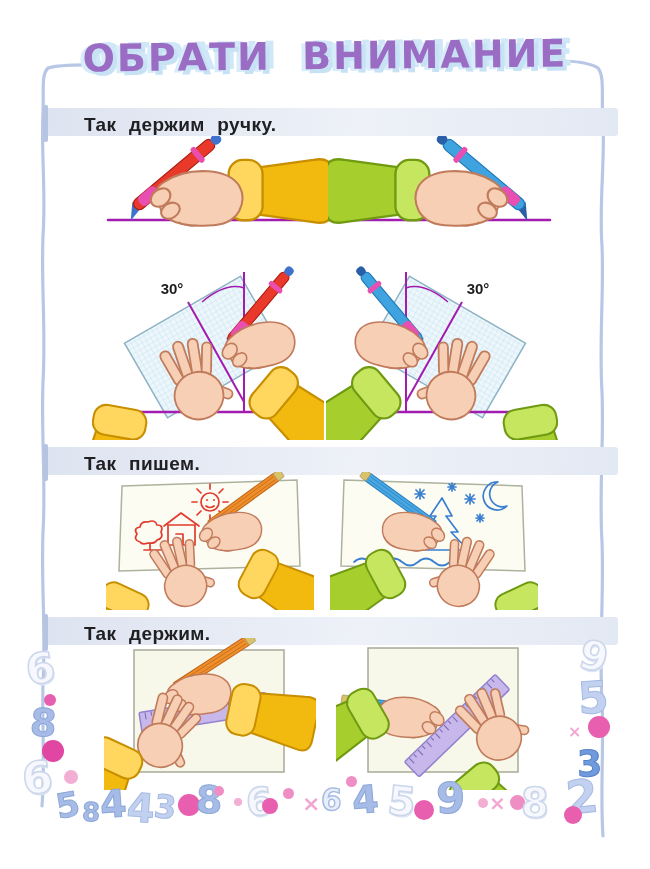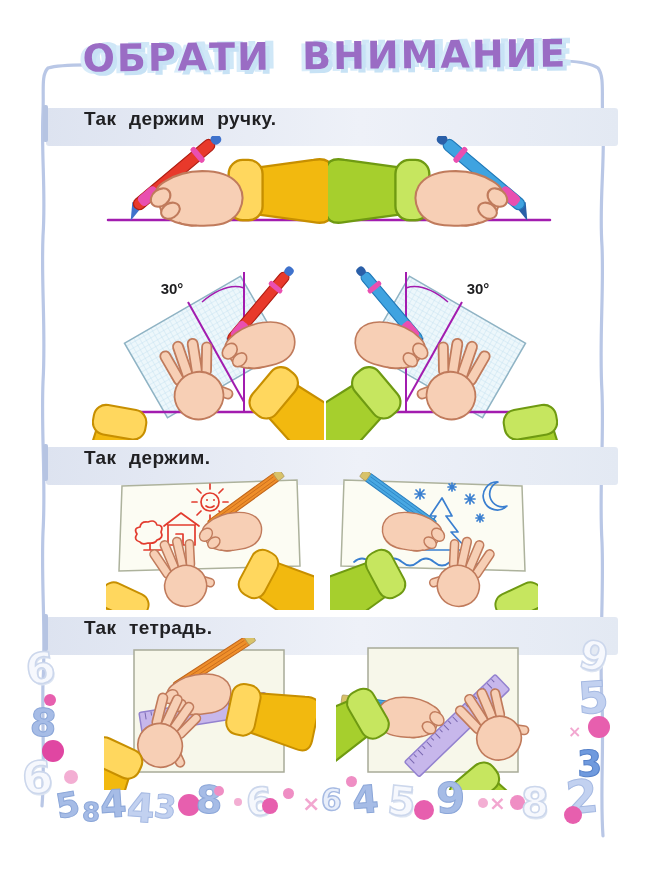--- a/index.html
+++ b/index.html
@@ -9,23 +9,23 @@
   .border-svg{position:absolute;left:0;top:0;z-index:1;}
 
   .page-title{
     position:absolute;top:34px;left:0;right:0;text-align:center;z-index:2;
     font-family:"DejaVu Sans",sans-serif;font-weight:800;font-size:38px;
     letter-spacing:2px;word-spacing:16px;color:#9a6cc4;
     text-shadow:4px 4px 0 #c7e2f5,-4px 2px 0 #d8ecfa,8px -1px 0 #cfe7f7;
     transform:rotate(-0.6deg);
   }
 
-  .band{position:absolute;left:46px;width:572px;height:38px;z-index:2;
+  .band{position:absolute;left:46px;width:572px;height:28px;z-index:2;
     background:linear-gradient(92deg,#dde3f0 0%,#eef1f8 55%,#e3e9f3 100%);
-    border-radius:3px;display:flex;align-items:flex-start;}
+    border-radius:3px;display:flex;align-items:flex-end;}
   .band::before{content:"";position:absolute;left:-3px;top:-3px;width:5px;height:37px;
     background:#b6c4e2;border-radius:2px;}
   .band-label{padding-left:38px;font-size:19px;font-weight:bold;color:#202023;
     letter-spacing:0.4px;word-spacing:7px;}
 
   .illo{position:absolute;z-index:2;}
   .illo svg{display:block;overflow:hidden;}
 
   
   .pal-r{--sleeve:#f2b90f;--cuff:#ffd75e;--sleeve-edge:#c78f00;
@@ -100,24 +100,24 @@
     <path d="M138,61 C105,68 68,62 48,68 C41,75 44,90 43,112 C41,152 46,192 43,236 C41,282 46,332 43,382 C41,432 46,482 43,532 C41,582 46,632 43,682 C42,722 45,770 42,806" fill="none" stroke="#b9c7e6" stroke-width="3.2" stroke-linecap="round"></path>
     <path d="M516,63 C552,59 586,60 598,68 C605,77 601,96 603,122 C605,162 599,202 602,246 C604,292 599,342 602,392 C604,442 599,492 602,542 C604,592 599,652 602,702 C604,748 600,796 603,836" fill="none" stroke="#b9c7e6" stroke-width="3.2" stroke-linecap="round"></path>
   </svg>
 
   <div class="page-title">ОБРАТИ ВНИМАНИЕ</div>
 
   <div class="band" style="top:108px">
     <span class="band-label">Так держим ручку.</span>
   </div>
   <div class="band" style="top:447px">
+    <span class="band-label">Так пишем.</span>
+  </div>
+  <div class="band" style="top:617px">
     <span class="band-label">Так держим.</span>
-  </div>
-  <div class="band" style="top:617px">
-    <span class="band-label">Так тетрадь.</span>
   </div>
 
   <div class="illo" style="left:100px;top:136px">
     <svg class="pal-r" width="230" height="92" viewBox="0 0 230 92">
       <line x1="8" y1="84" x2="222" y2="84" stroke="#a21caf" stroke-width="2.5" stroke-linecap="round"></line>
       <g transform="translate(128,22)">
           <use href="#sym-sleeve" width="105" height="66"></use>
         </g>
       <g transform="translate(30,84) rotate(-40) translate(0,-16)">
           <use href="#sym-pen" width="126" height="19"></use>

